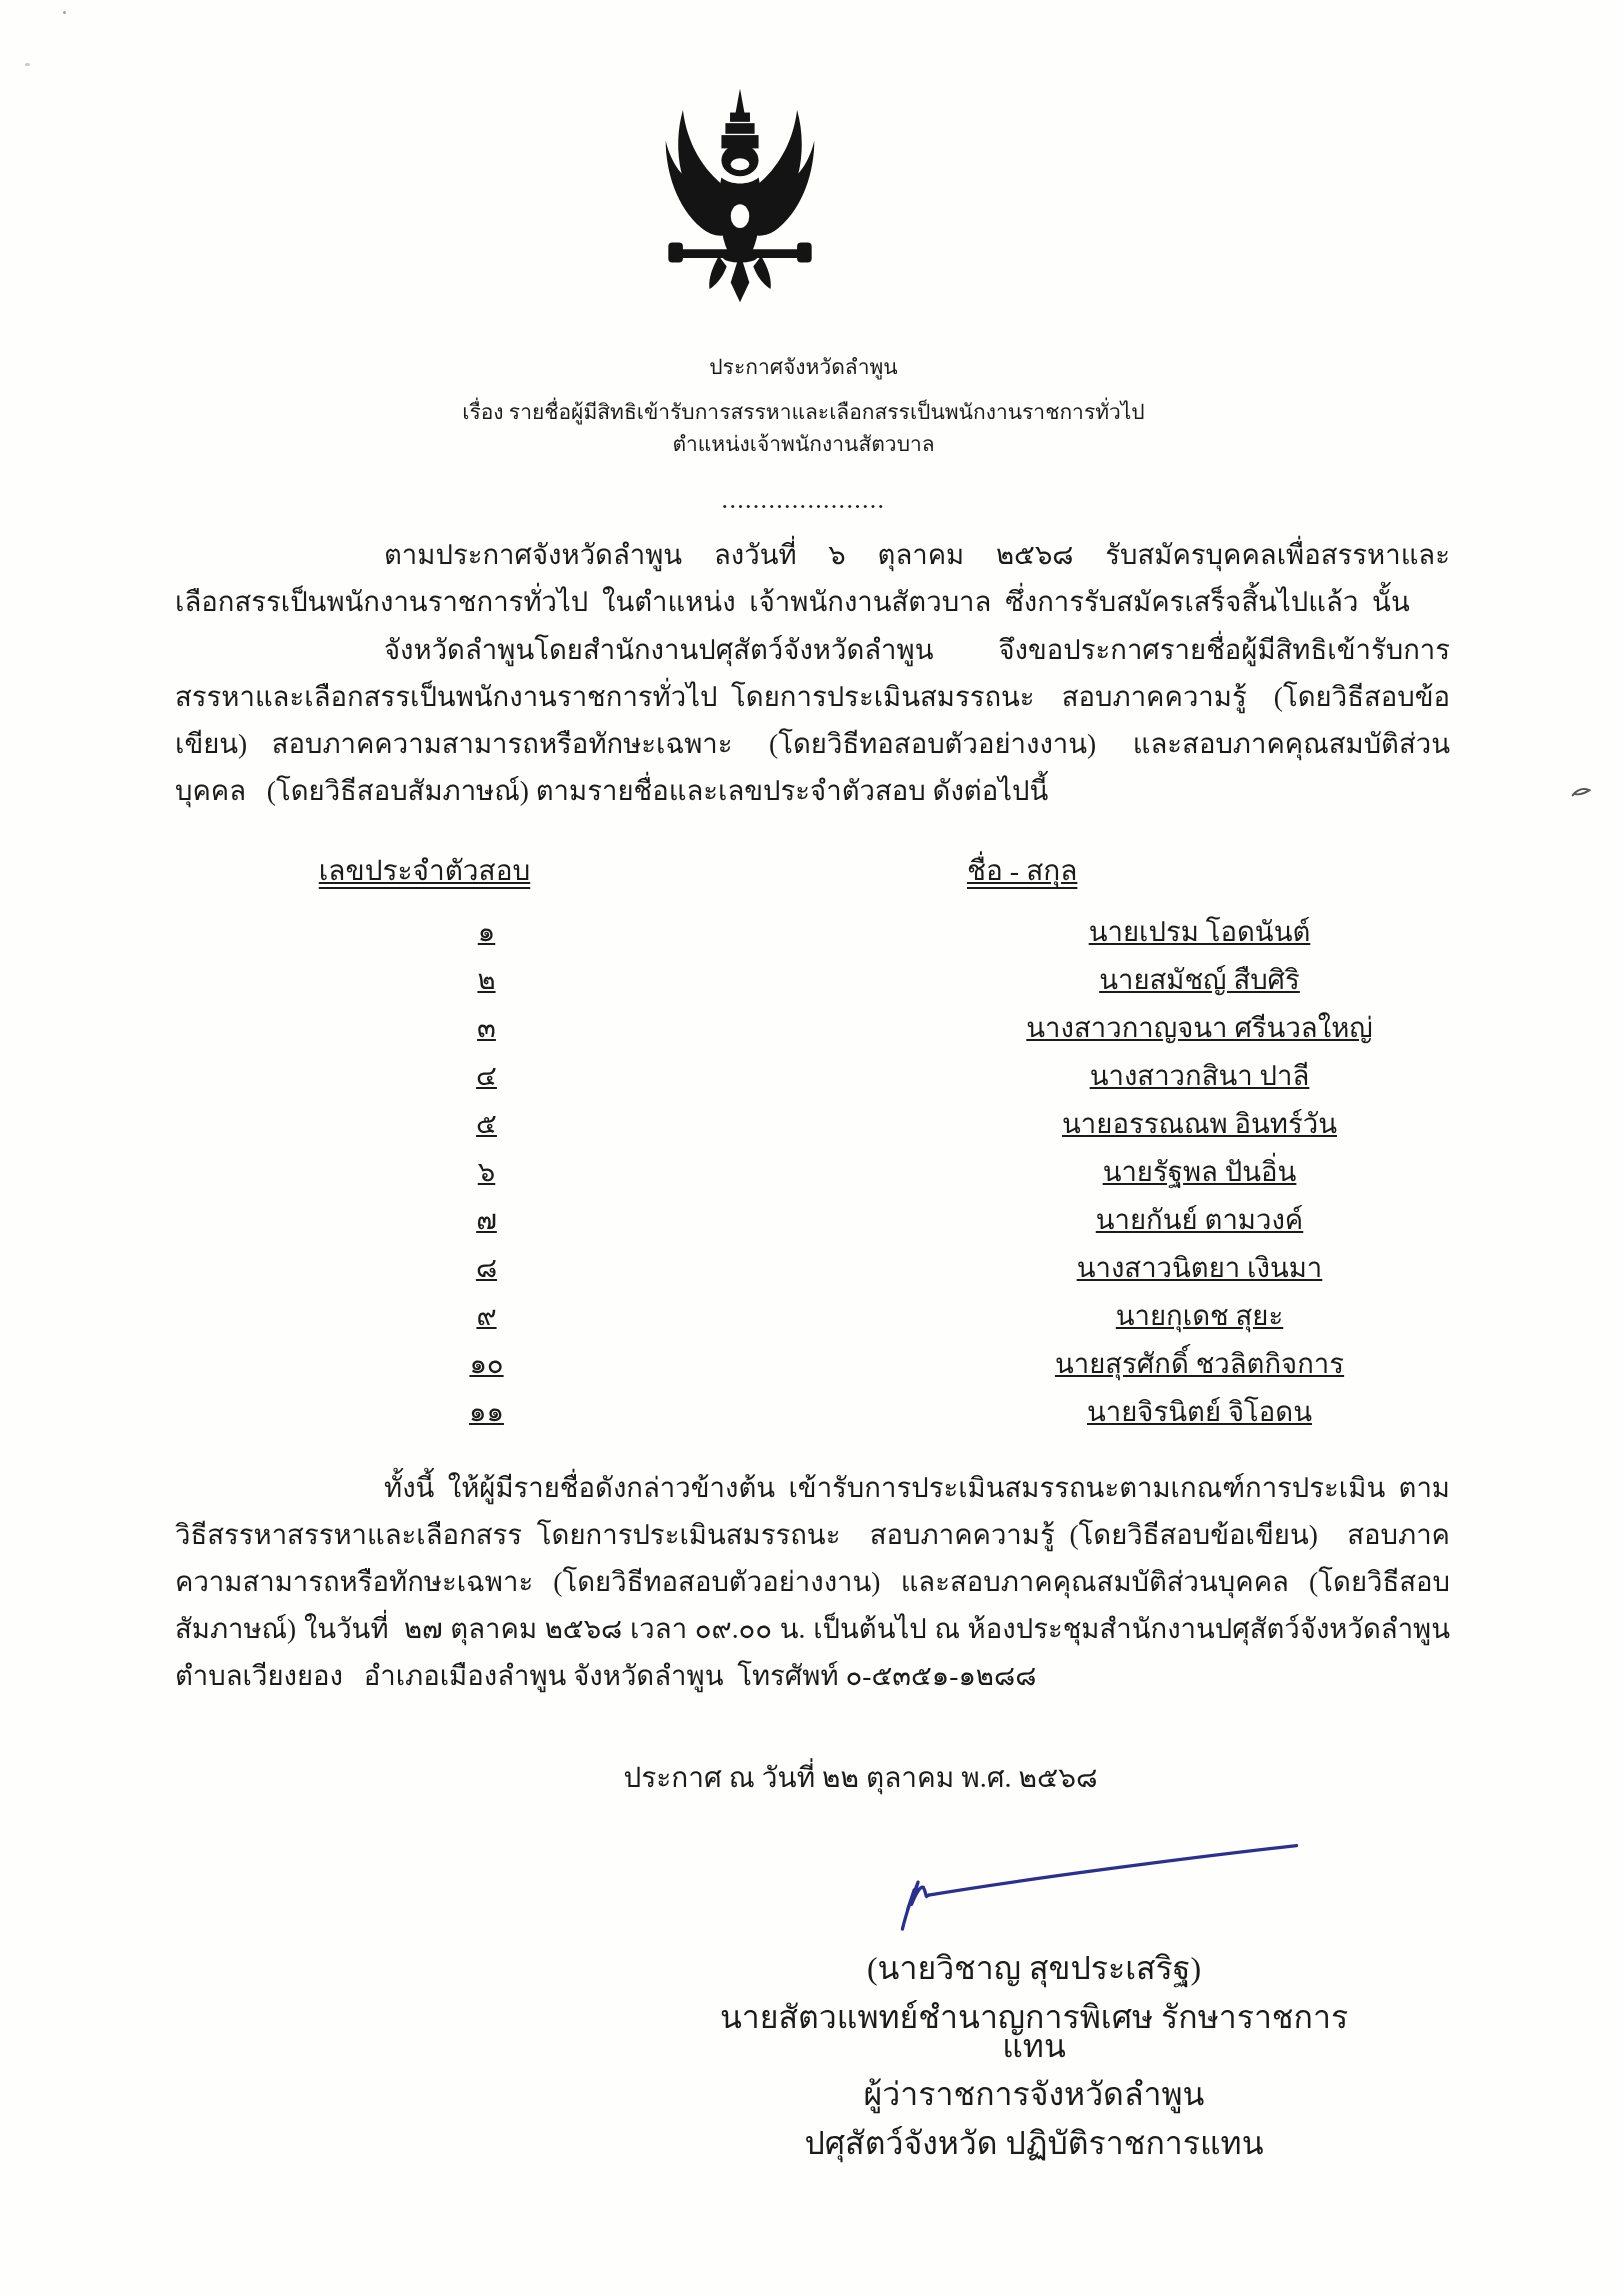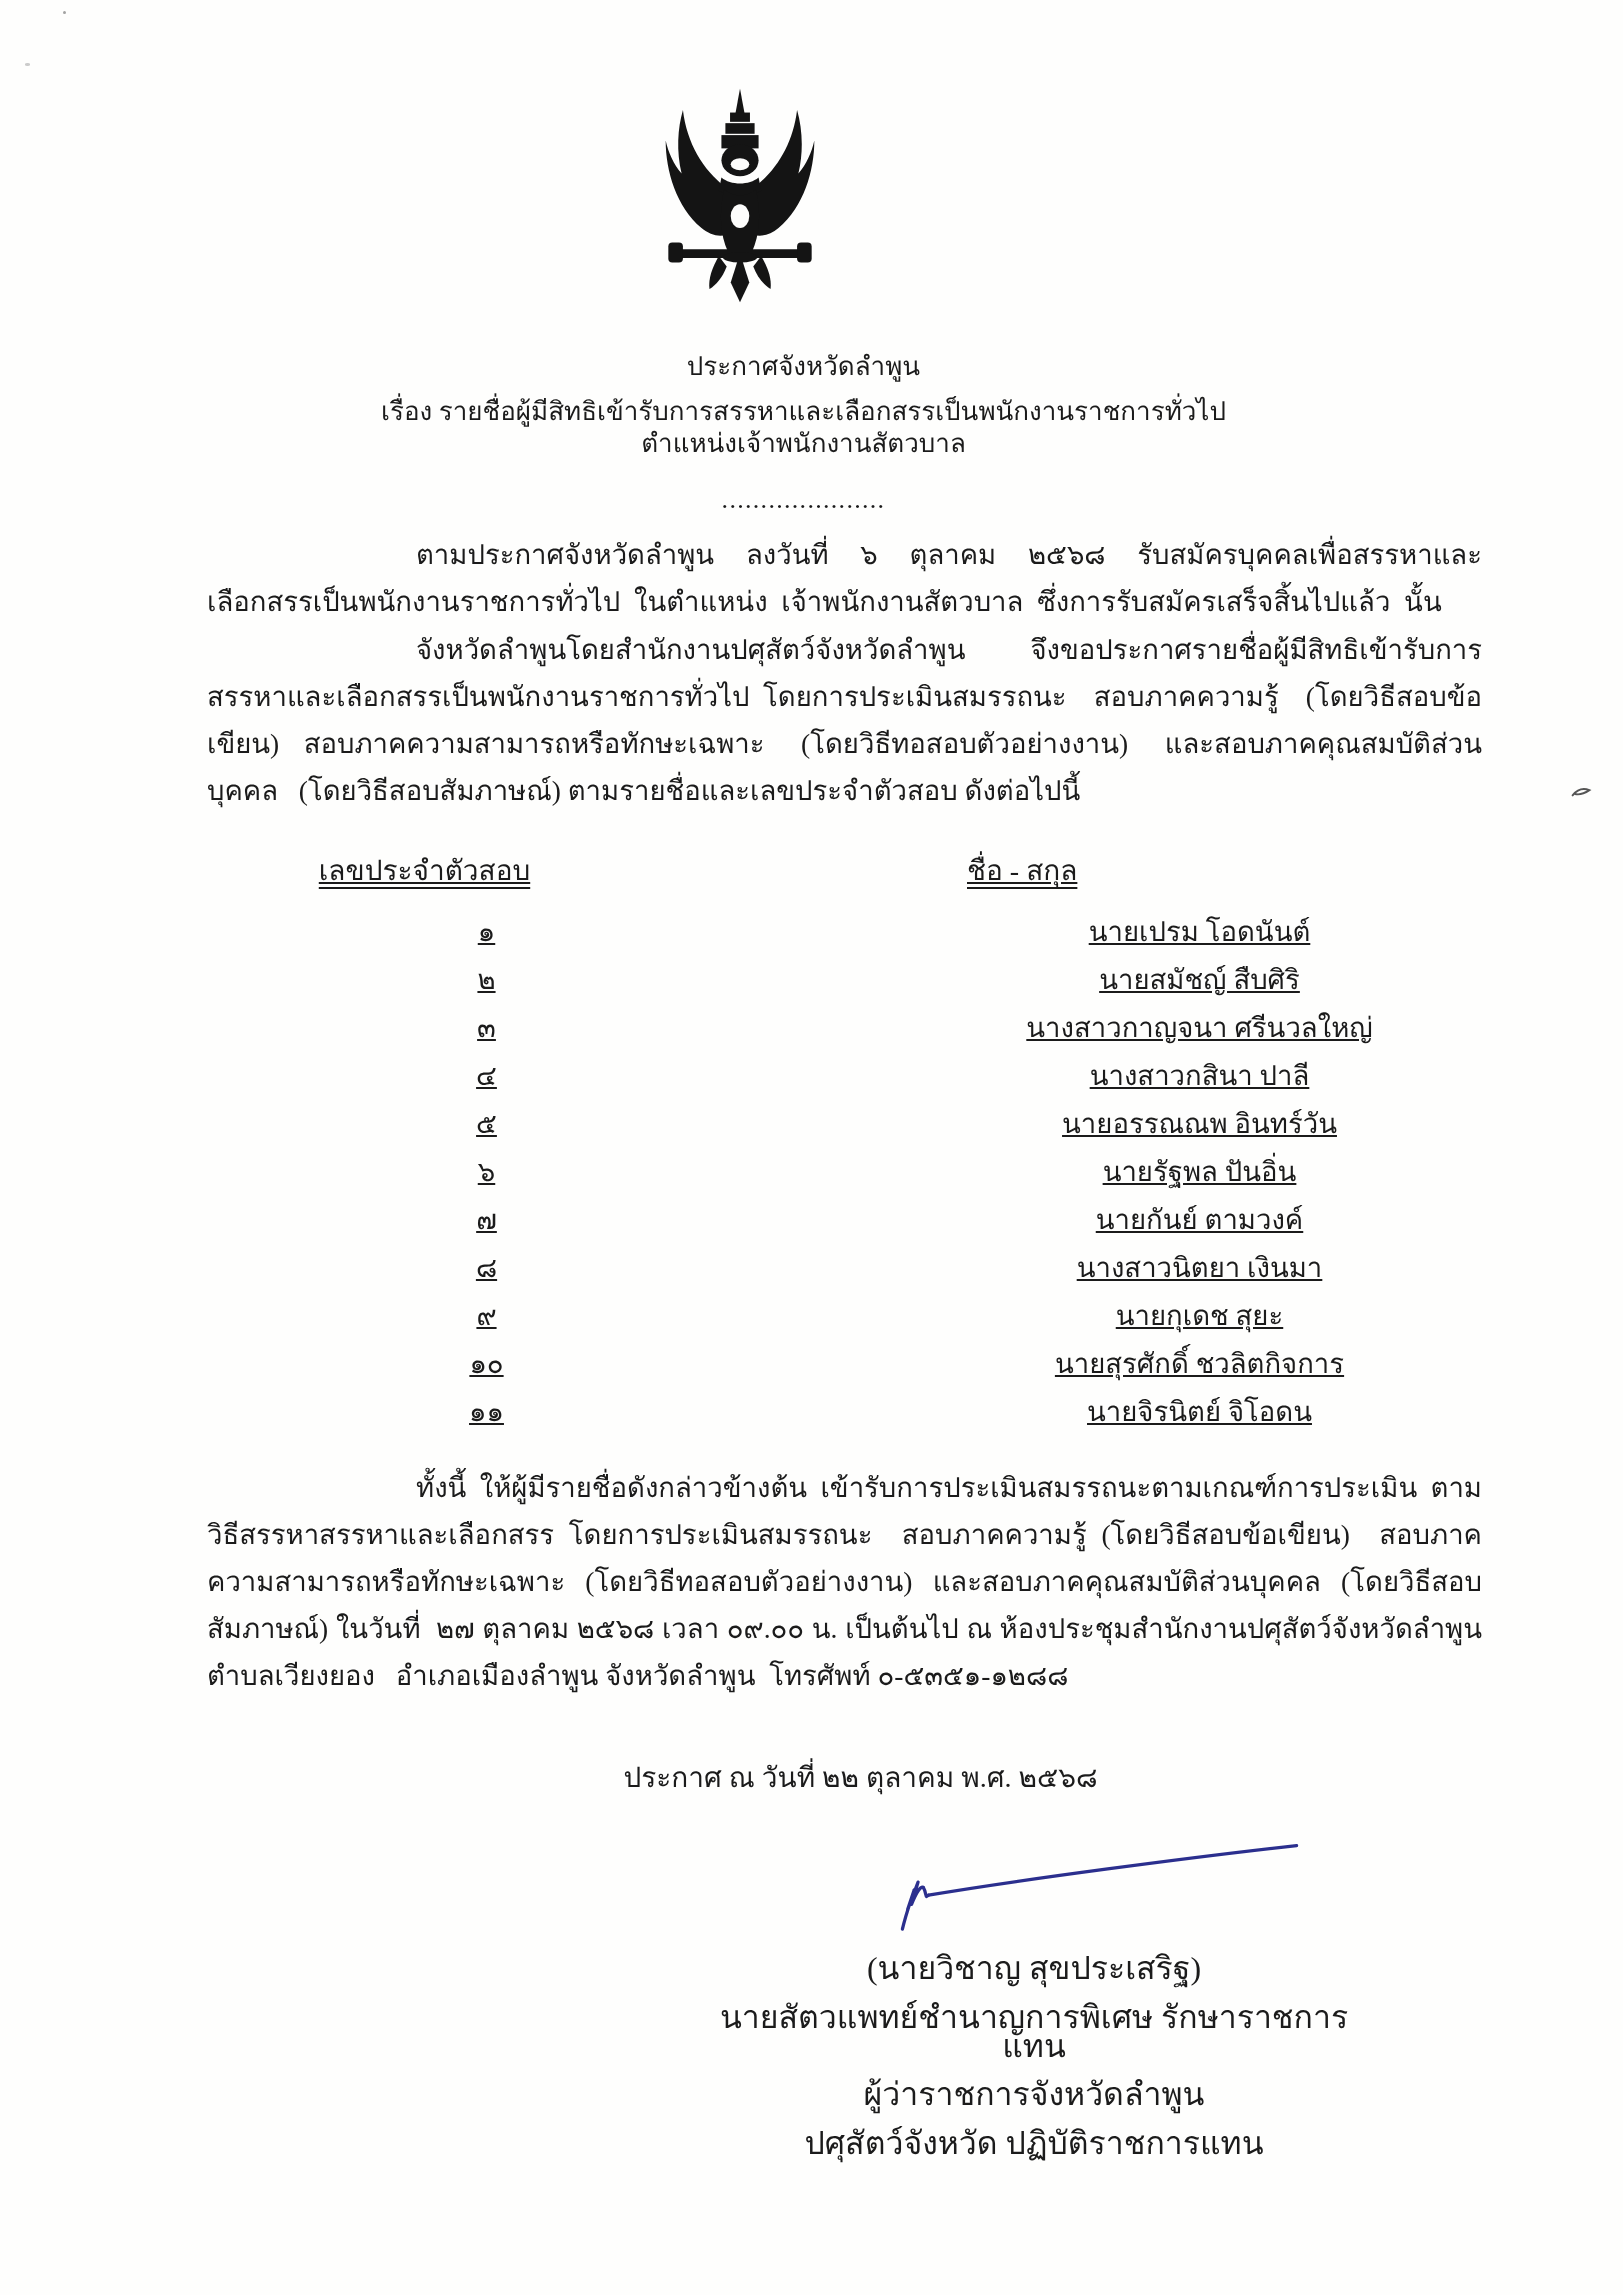--- a/index.html
+++ b/index.html
@@ -11,34 +11,33 @@
     color: #1b1b1b;
     overflow: hidden;
   }
   .abs { position: absolute; }
 
   
   .emblem { left: 658px; top: 86px; width: 164px; height: 219px; }
   .emblem svg { width: 100%; height: 100%; }
 
   
-  .header-line { left: 0; width: 1607px; text-align: center; font-size: 26px; line-height: 42px; }
+  .header-line { left: 0; width: 1607px; text-align: center; font-size: 21px; line-height: 42px; }
   .h-title    { top: 346px; }
   .h-subject  { top: 391px; }
   .h-position { top: 423px; }
   .h-dots     { top: 479px; font-size: 26px; letter-spacing: 1.3px; }
 
   
   .para {
     left: 175px; width: 1275px;
     font-size: 27.5px; line-height: 47px;
     text-align: justify;
     text-indent: 209px;
     white-space: pre-wrap;
-    margin-left: 32px;
   }
   .p1 { top: 531px; }
   .p2 { top: 626px; }
   .p3 { top: 1464px; }
 
   
   .roster { left: 175px; top: 848px; width: 1275px; text-decoration: underline; }
   .roster-header { display: flex; font-size: 28px; height: 59px; }
   .roster-header .c1 { width: 623px; text-align: center; padding-right: 124px; box-sizing: border-box; }
   .roster-header .c2 { flex: 1; padding-left: 169px; box-sizing: border-box; }

